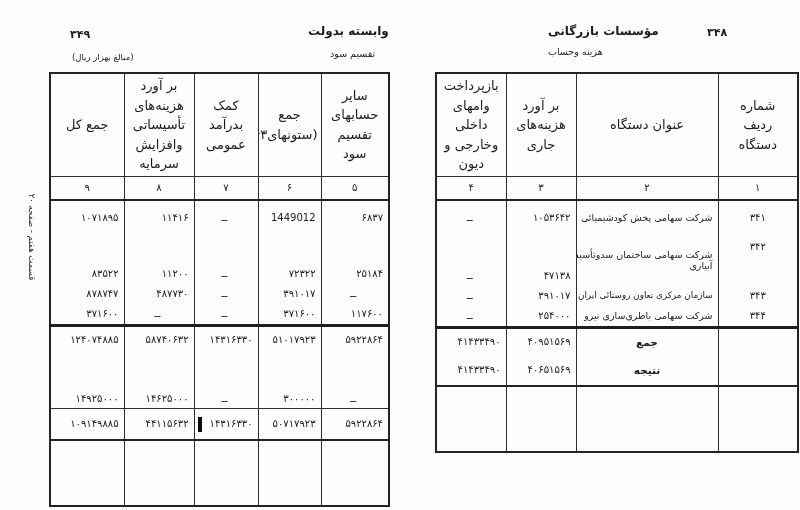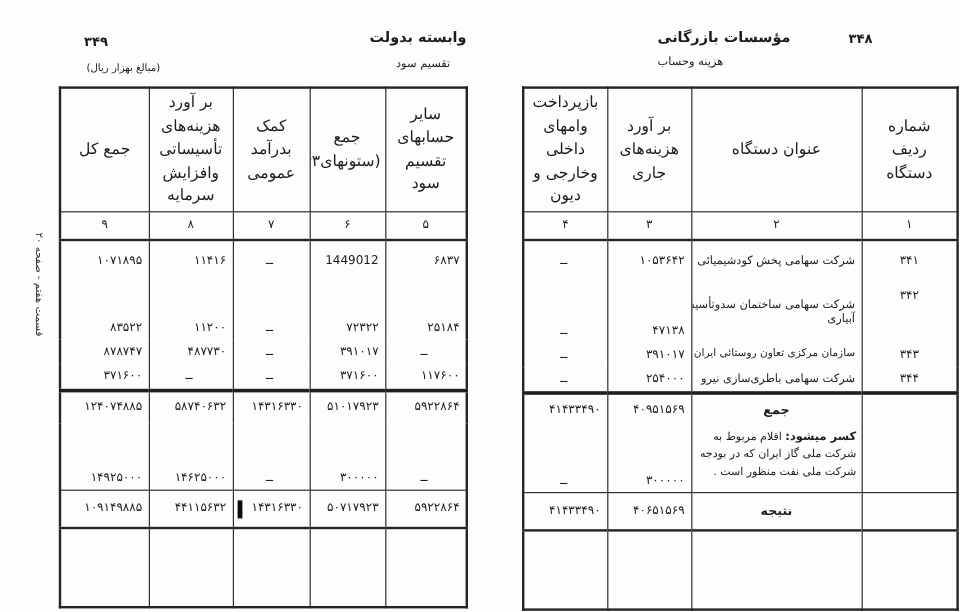--- a/index.html
+++ b/index.html
@@ -117,28 +117,20 @@
       <td class="rowno">۳۴۴</td>
       <td class="ttl">شرکت سهامی باطری‌سازی نیرو</td>
       <td class="num">۲۵۴۰۰۰</td>
       <td class="num dash">ــ</td>
     </tr>
     <tr class="total">
       <td></td>
       <td class="lbl">جمع</td>
       <td class="num">۴۰۹۵۱۵۶۹</td>
       <td class="num">۴۱۴۳۳۴۹۰</td>
-    </tr>
-    <tr class="deduct vbot">
-      <td></td>
-      <td class="note">
-        <b>کسر میشود:</b><span> اقلام مربوط به شرکت ملی گاز ایران که در بودجه شرکت ملی نفت منظور است .</span>
-      </td>
-      <td class="num">۳۰۰۰۰۰</td>
-      <td class="num dash">ــ</td>
     </tr>
     <tr class="result">
       <td></td>
       <td class="lbl">نتیجه</td>
       <td class="num">۴۰۶۵۱۵۶۹</td>
       <td class="num">۴۱۴۳۳۴۹۰</td>
     </tr>
     <tr class="spacer">
       <td></td>
           <td></td>

